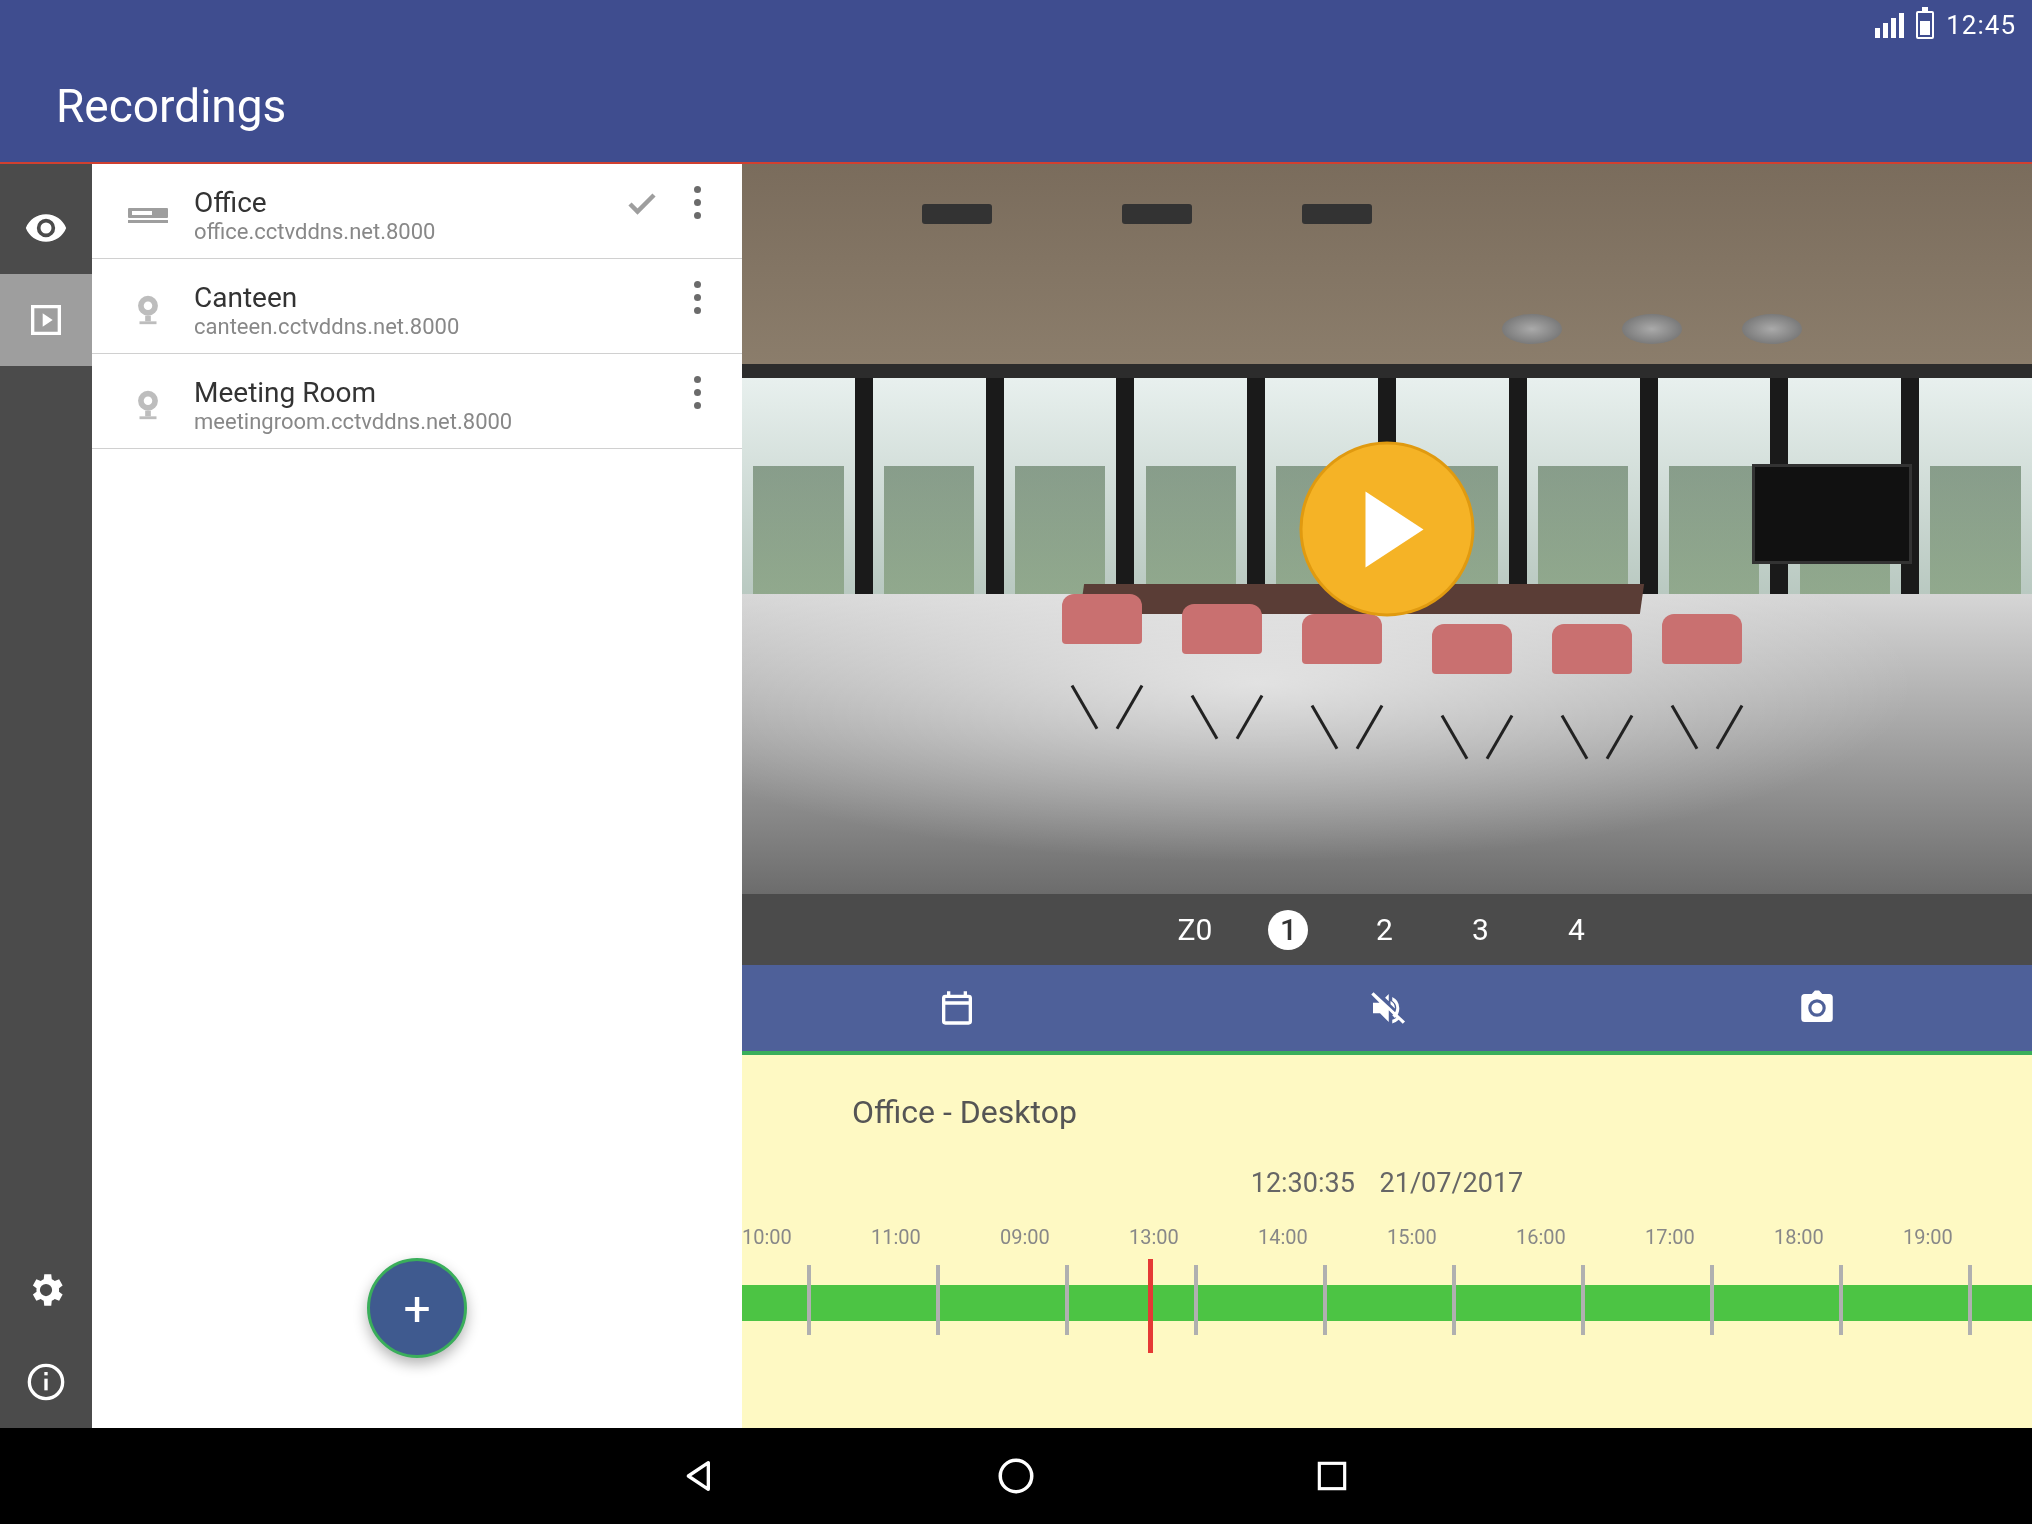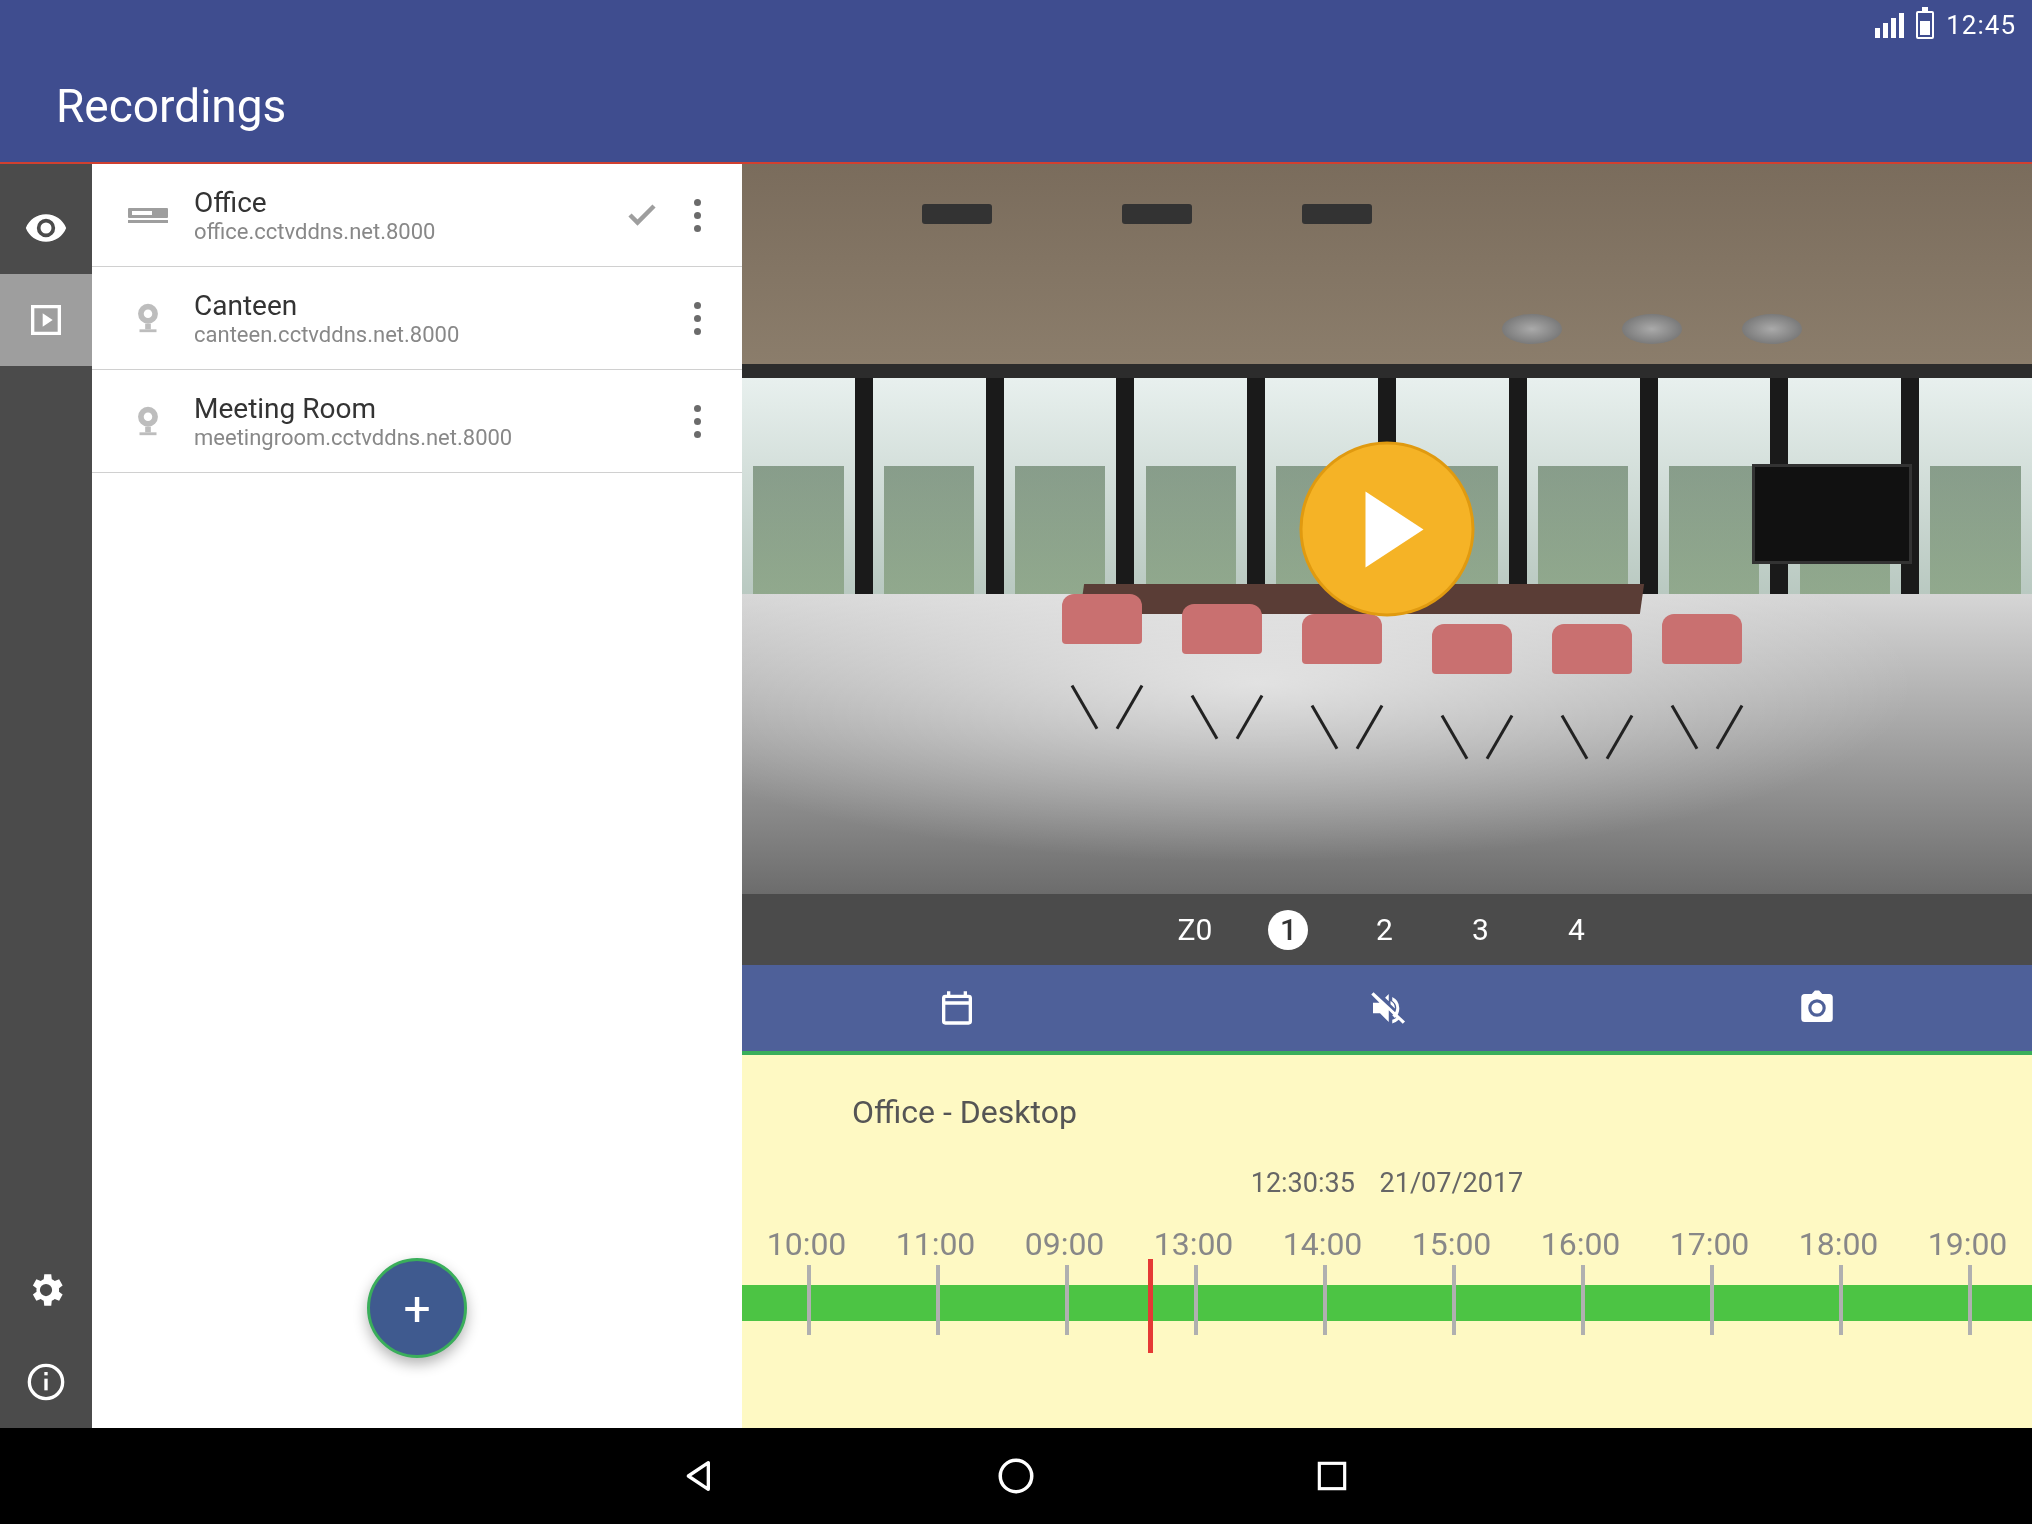--- a/index.html
+++ b/index.html
@@ -20,21 +20,21 @@
   
   .body { flex:1; display:flex; min-height:0; }
   
   .rail { width:92px; background:#4B4B4B; display:flex; flex-direction:column; align-items:center; padding-top:18px; }
   .rail .spacer { flex:1; }
   .rail .rail-btn { width:92px; height:92px; display:flex; align-items:center; justify-content:center; cursor:pointer; }
   .rail .rail-btn.active { background:#9E9E9E; }
   .rail svg { fill:#fff; }
   
   .list-pane { width:650px; background:#fff; display:flex; flex-direction:column; position:relative; }
-  .dev-row { display:flex; align-items:center; padding:22px 20px 22px 28px; border-bottom:1px solid #d0d0d0; cursor:pointer; }
+  .dev-row { display:flex; padding:22px 20px 14px 28px; border-bottom:1px solid #d0d0d0; cursor:pointer; }
   .dev-row:first-child { border-top:none; }
   .dev-ico { width:56px; display:flex; justify-content:center; align-items:center; color:#9e9e9e; }
   .dev-txt { flex:1; padding-left:18px; }
   .dev-title { font-size:28px; color:#333; }
   .dev-sub { font-size:22px; color:#888; }
   .dev-check { width:60px; color:#9e9e9e; display:flex; justify-content:center; }
   .dev-more { width:50px; display:flex; flex-direction:column; align-items:center; gap:6px; cursor:pointer; }
   .dev-more span { width:7px; height:7px; border-radius:50%; background:#6b6b6b; }
   .fab { position:absolute; bottom:70px; left:50%; transform:translateX(-50%); width:100px; height:100px; border-radius:50%; background:#3F5A8F; border:3px solid #3AAE5B; color:#fff; font-size:48px; display:flex; align-items:center; justify-content:center; box-shadow:0 6px 14px rgba(0,0,0,0.3); cursor:pointer; }
   
@@ -69,21 +69,21 @@
   .tool-strip { height:90px; background:#4E6099; display:flex; border-bottom:4px solid #3AAE5B; }
   .tool-btn { flex:1; display:flex; align-items:center; justify-content:center; cursor:pointer; }
   .tool-btn svg { fill:#fff; }
   
   .timeline-pane { background:#fef9c3; flex:1; position:relative; padding:38px 0 4px 0; overflow:hidden; }
   .tl-title { font-size:32px; color:#555; padding-left:110px; }
   .tl-datetime { text-align:center; color:#666; font-size:27px; margin-top:36px; }
   .tl-datetime .d { margin-left:18px; }
   .tl-ruler { position:relative; margin-top:26px; height:130px; }
   .tl-labels { display:flex; position:absolute; top:0; left:0; right:0; }
-  .tl-labels div { flex:1; text-align:center; color:#888; font-size:32px; }
+  .tl-labels div { flex:1; text-align:left; color:#888; font-size:20px; }
   .tl-ticks { position:absolute; top:40px; left:0; right:0; height:70px; display:flex; }
   .tl-ticks div { flex:1; position:relative; }
   .tl-ticks div::after { content:""; position:absolute; left:50%; top:0; width:4px; height:70px; background:#B0B0B0; }
   .tl-band { position:absolute; top:60px; left:0; right:0; height:36px; background:#4CC444; }
   .tl-cursor { position:absolute; top:34px; height:94px; width:5px; background:#E53935; }
   
   .nav-bar { height:96px; background:#000; display:flex; align-items:center; justify-content:center; gap:260px; }
   .nav-btn { width:56px; height:56px; display:flex; align-items:center; justify-content:center; cursor:pointer; }
 </style>
 </head>

